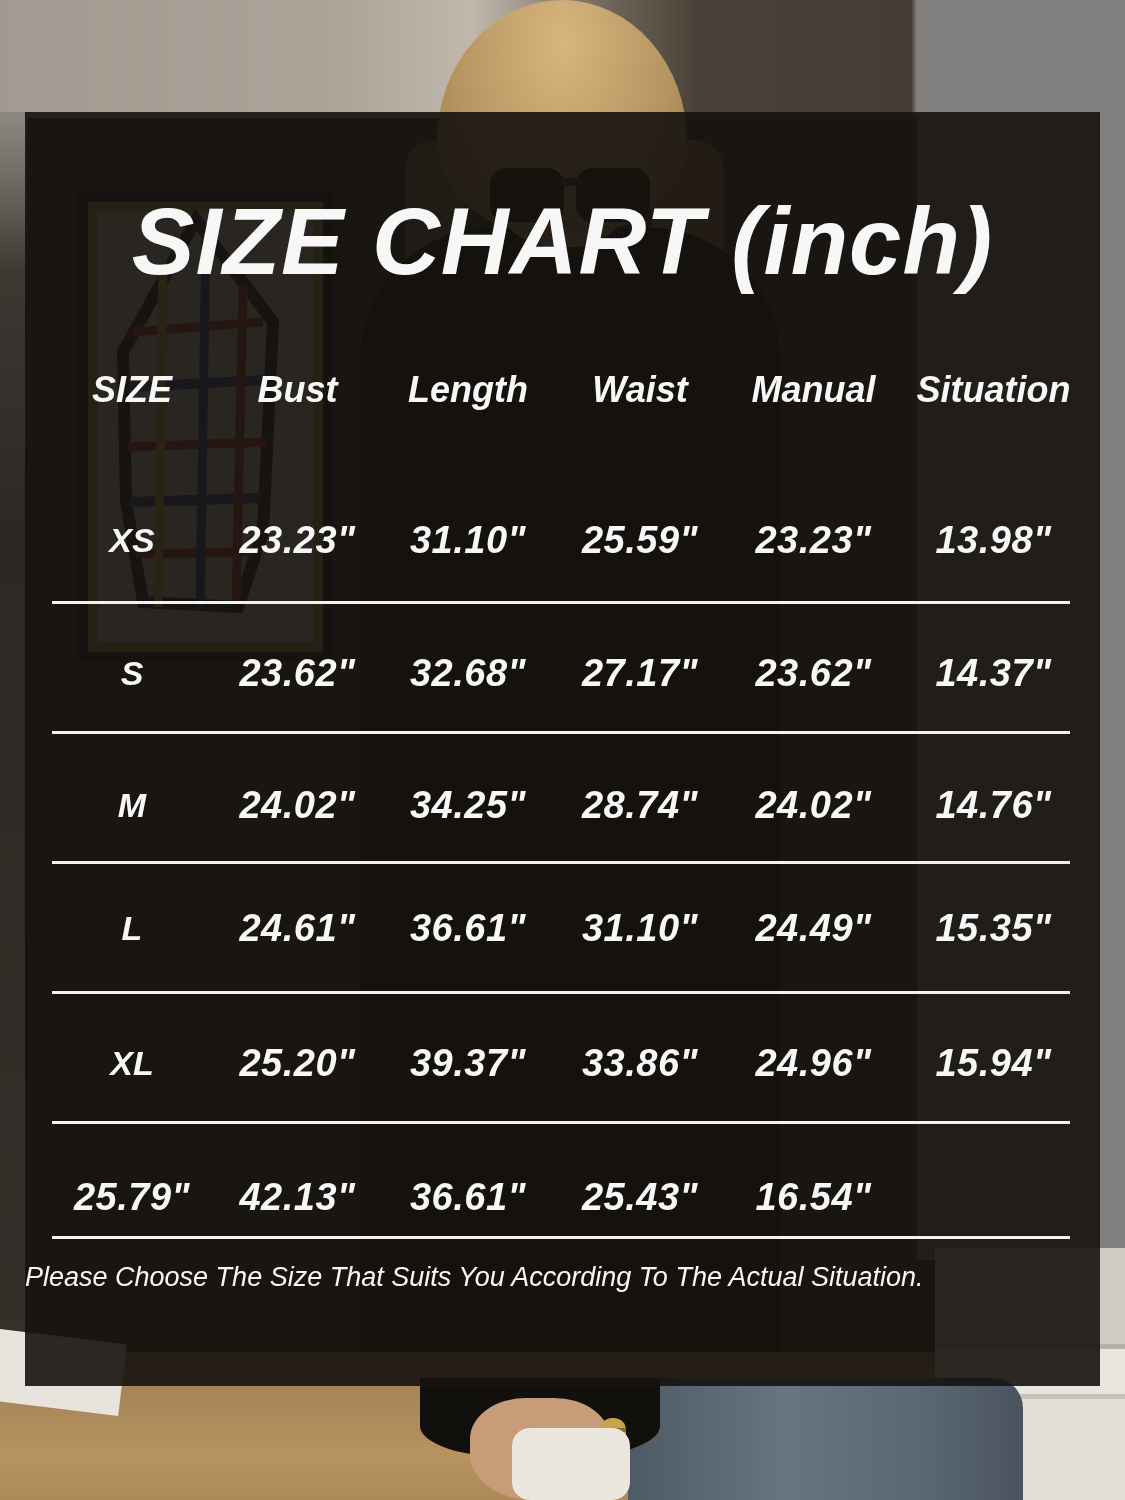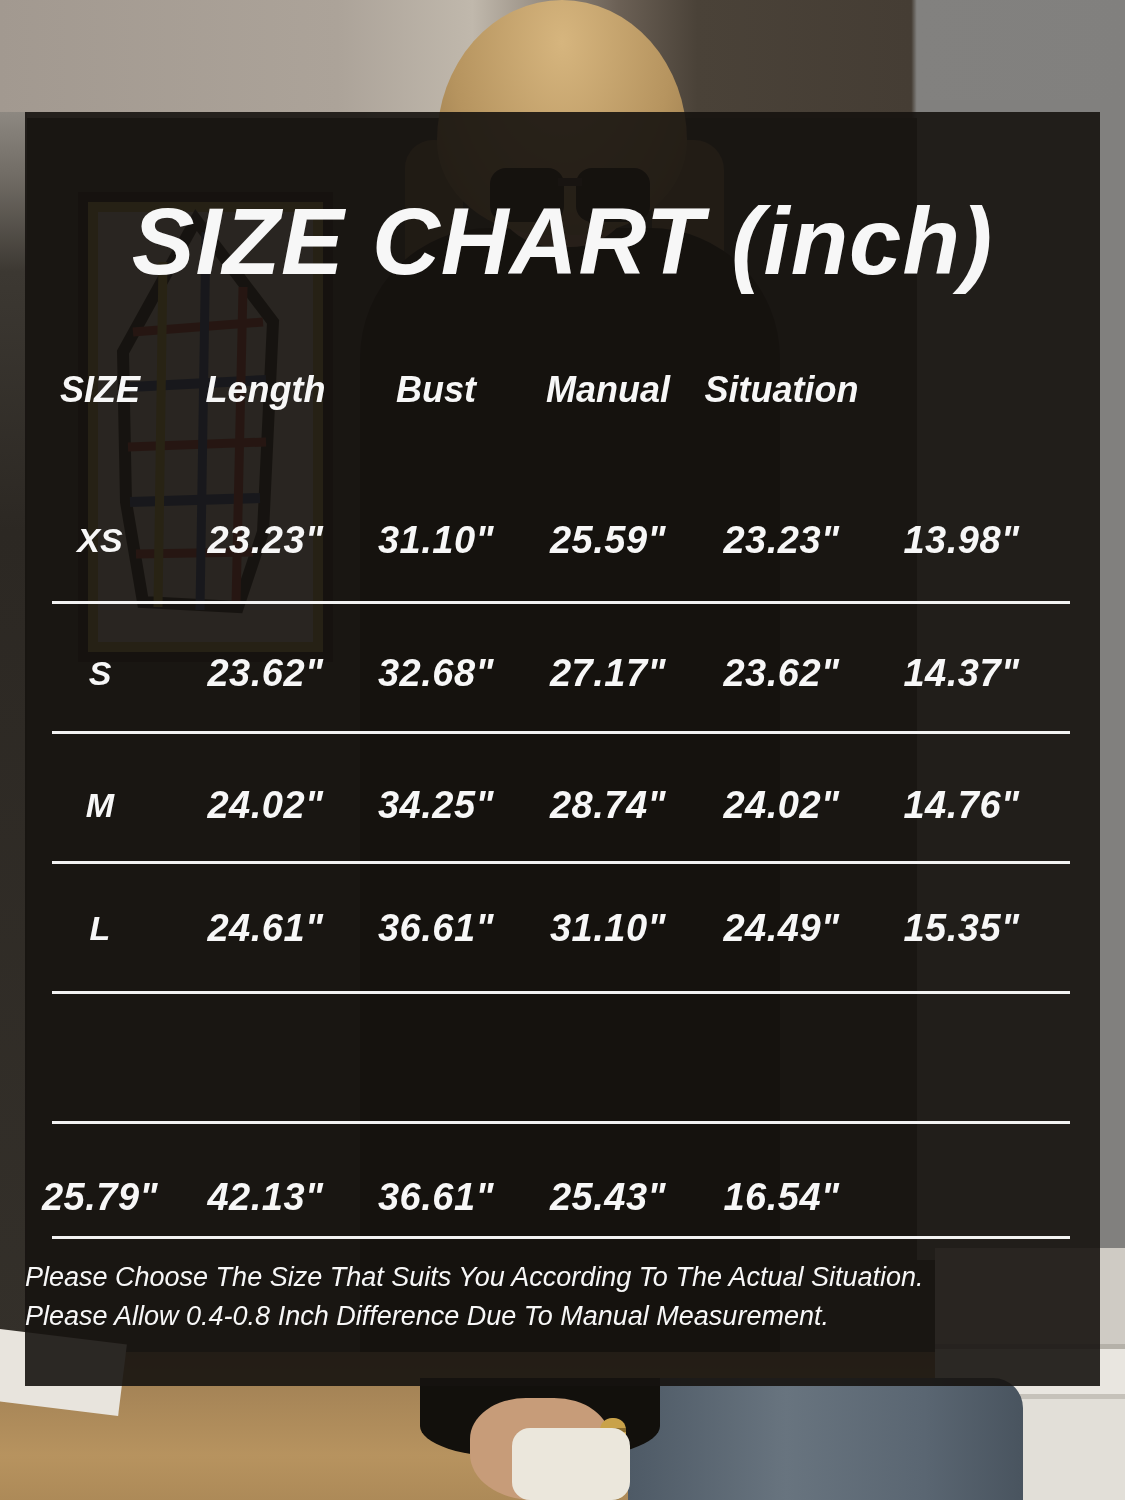--- a/index.html
+++ b/index.html
@@ -39,22 +39,22 @@
     background:repeating-linear-gradient(180deg,#c9a24a 0 10px,#8a6c2e 10px 14px);}
   .clutch{left:512px;top:1428px;width:118px;height:72px;border-radius:18px;background:#ebe7dc;}
 
   
   .overlay{left:25px;top:112px;width:1075px;height:1274px;background:rgba(22,19,16,0.90);}
 
   
   .txt{color:#f7f7f7;}
   .title{left:25px;top:188px;width:1075px;text-align:center;font-size:94px;font-weight:800;
          letter-spacing:1px;white-space:nowrap;}
-  .trow{left:19px;width:1035px;height:130px;display:grid;
-        grid-template-columns:162px 169px 172px 172px 175px 185px;align-items:center;}
+  .trow{left:25px;width:1035px;height:130px;display:grid;
+        grid-template-columns:162px 169px 172px 172px 175px 185px;align-items:center;padding-left:26px;}
   .trow span{position:static;display:block;text-align:center;}
   .thead{top:350px;height:80px;font-size:36px;font-weight:700;}
   .size-cell{font-size:34px;font-weight:700;}
   .val-cell{font-size:38px;font-weight:600;letter-spacing:0.5px;}
   .r-xs{top:475px;} .r-s{top:608px;} .r-m{top:740px;} .r-l{top:863px;} .r-xl{top:998px;} .r-xxl{top:1132px;}
   .divider{left:52px;width:1018px;height:3px;background:#f2f2f2;}
   .d1{top:601px;} .d2{top:731px;} .d3{top:861px;} .d4{top:991px;} .d5{top:1121px;} .d6{top:1236px;}
   .note{left:25px;top:1258px;width:1075px;text-align:left;font-size:27px;font-weight:500;line-height:39px;}
 </style>
 </head>
@@ -94,22 +94,23 @@
   <div class="hand"></div>
   <div class="chain"></div>
   <div class="clutch"></div>
 
   <div class="overlay"></div>
 
   <div class="txt title">SIZE CHART (inch)</div>
 
   <div class="txt trow thead">
     <span>SIZE</span>
+    <span>Bust</span>
     <span>Length</span>
-    <span>Bust</span>
+    <span>Waist</span>
     <span>Manual</span>
     <span>Situation</span>
   </div>
 
   <div class="txt trow r-xs">
     <span class="size-cell">XS</span>
     <span class="val-cell">23.23"</span>
     <span class="val-cell">31.10"</span>
     <span class="val-cell">25.59"</span>
     <span class="val-cell">23.23"</span>
@@ -132,33 +133,40 @@
     <span class="val-cell">14.76"</span>
   </div>
   <div class="txt trow r-l">
     <span class="size-cell">L</span>
     <span class="val-cell">24.61"</span>
     <span class="val-cell">36.61"</span>
     <span class="val-cell">31.10"</span>
     <span class="val-cell">24.49"</span>
     <span class="val-cell">15.35"</span>
   </div>
+  <div class="txt trow r-xl">
+    <span class="size-cell">XL</span>
+    <span class="val-cell">25.20"</span>
+    <span class="val-cell">39.37"</span>
+    <span class="val-cell">33.86"</span>
+    <span class="val-cell">24.96"</span>
+    <span class="val-cell">15.94"</span>
+  </div>
   <div class="txt trow r-xxl">
     <span class="val-cell">25.79"</span>
     <span class="val-cell">42.13"</span>
     <span class="val-cell">36.61"</span>
     <span class="val-cell">25.43"</span>
     <span class="val-cell">16.54"</span>
   </div>
 
   <div class="divider d1"></div>
   <div class="divider d2"></div>
   <div class="divider d3"></div>
   <div class="divider d4"></div>
   <div class="divider d5"></div>
   <div class="divider d6"></div>
 
   <div class="txt note">
     <div style="position:static">Please Choose The Size That Suits You According To The Actual Situation.</div>
-    <div style="position:static">Please Allow 0.4-0.8 Inch Difference Due To Manual Measurement.</div>
   </div>
 
 </div>
 
 </body></html>

